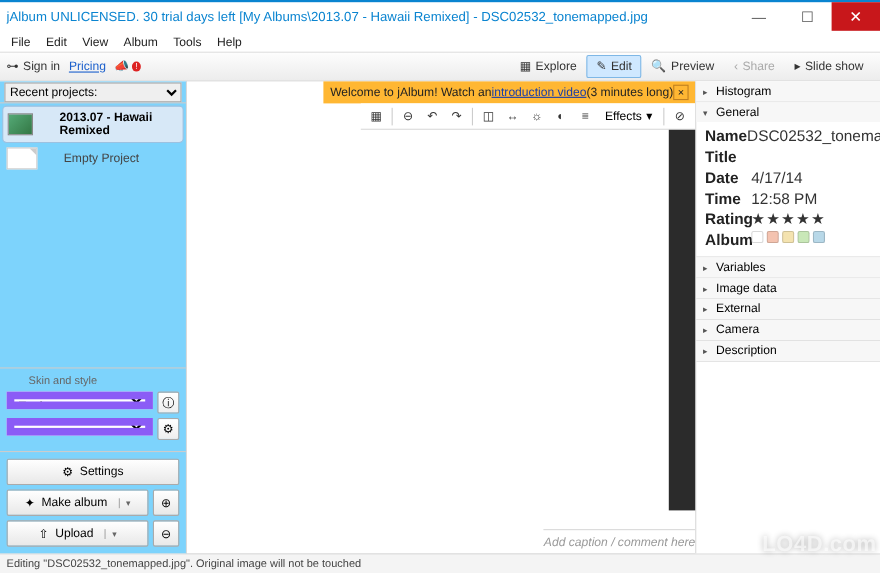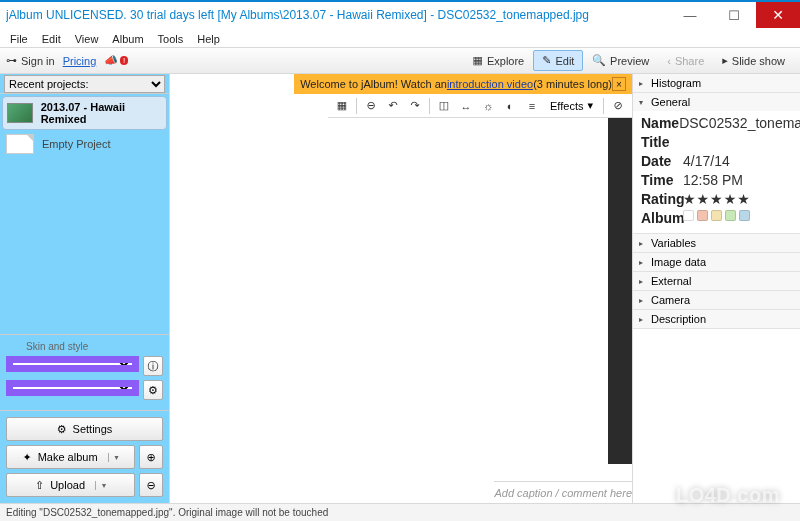--- a/index.html
+++ b/index.html
@@ -29,21 +29,21 @@
 .toolbar1 .tbtn.disabled { color: #aaa; }
 
 
 .main { display: flex; height: calc(521px - 28px - 20px - 26px - 18px); }
 
 
 .sidebar { width: 170px; border-right: 1px solid #d9d9d9; display: flex; flex-direction: column; background: #7dd3fc; }
 .recent { height: 20px; border-bottom: 1px solid #ccc; display: flex; align-items: center; padding: 0 4px; }
 .recent select { flex: 1; font-size: 11px; height: 18px; border: 1px solid #aaa; }
 .projects { flex: 1; overflow: auto; padding: 2px; }
-.project-item { display: flex; align-items: center; gap: 8px; padding: 4px; border-radius: 4px; }
+.project-item { display: flex; align-items: center; gap: 24px; padding: 4px; border-radius: 4px; }
 .project-item.selected { background: #d7e8f7; border: 1px solid #9cc1e0; }
 .project-item .thumb { width: 28px; height: 20px; background: linear-gradient(135deg,#5a7,#374); border: 1px solid #888; }
 .project-item .name { font-size: 11px; font-weight: bold; }
 .project-item.empty .thumb { background: #fff; border: 1px solid #ccc; position: relative; }
 .project-item.empty .thumb::after { content: ""; position: absolute; right: 0; top: 0; border-style: solid; border-width: 0 6px 6px 0; border-color: transparent #ccc transparent transparent; }
 .project-item.empty .name { font-weight: normal; color: #444; }
 
 .skin-style { border-top: 1px solid #ccc; padding: 6px; }
 .fieldset-label { color: #666; font-size: 10px; margin-bottom: 4px; margin-left: 20px; }
 .skin-row { display: flex; gap: 4px; margin-bottom: 4px; }
@@ -92,21 +92,21 @@
 .kv .k { width: 42px; font-weight: bold; color: #222; }
 .kv .v { color: #333; }
 .stars { color: #ccc; letter-spacing: 1px; }
 .flags { display: flex; gap: 3px; }
 .flag { width: 11px; height: 11px; border-radius: 2px; border: 1px solid rgba(0,0,0,0.15); }
 
 
 .statusbar { height: 18px; border-top: 1px solid #d9d9d9; background: #f4f4f4; display: flex; align-items: center; padding: 0 6px; font-size: 10px; color: #444; }
 
 
-.watermark { position: absolute; right: 20px; bottom: 14px; color: rgba(255,255,255,0.6); font-size: 20px; font-weight: bold; letter-spacing: 0.5px; pointer-events: none; text-shadow: 0 0 6px rgba(0,0,0,0.3); }
+.watermark { position: absolute; right: 3px; bottom: 14px; color: rgba(255,255,255,0.6); font-size: 20px; font-weight: bold; letter-spacing: 0.5px; pointer-events: none; text-shadow: 0 0 6px rgba(0,0,0,0.3); }
 </style>
 </head>
 <body>
 
 <div class="titlebar">
   <div class="title">jAlbum UNLICENSED. 30 trial days left [My Albums\2013.07 - Hawaii Remixed] - DSC02532_tonemapped.jpg</div>
   <div class="winbtns">
     <div class="winbtn">—</div>
     <div class="winbtn">☐</div>
     <div class="winbtn close">✕</div>

